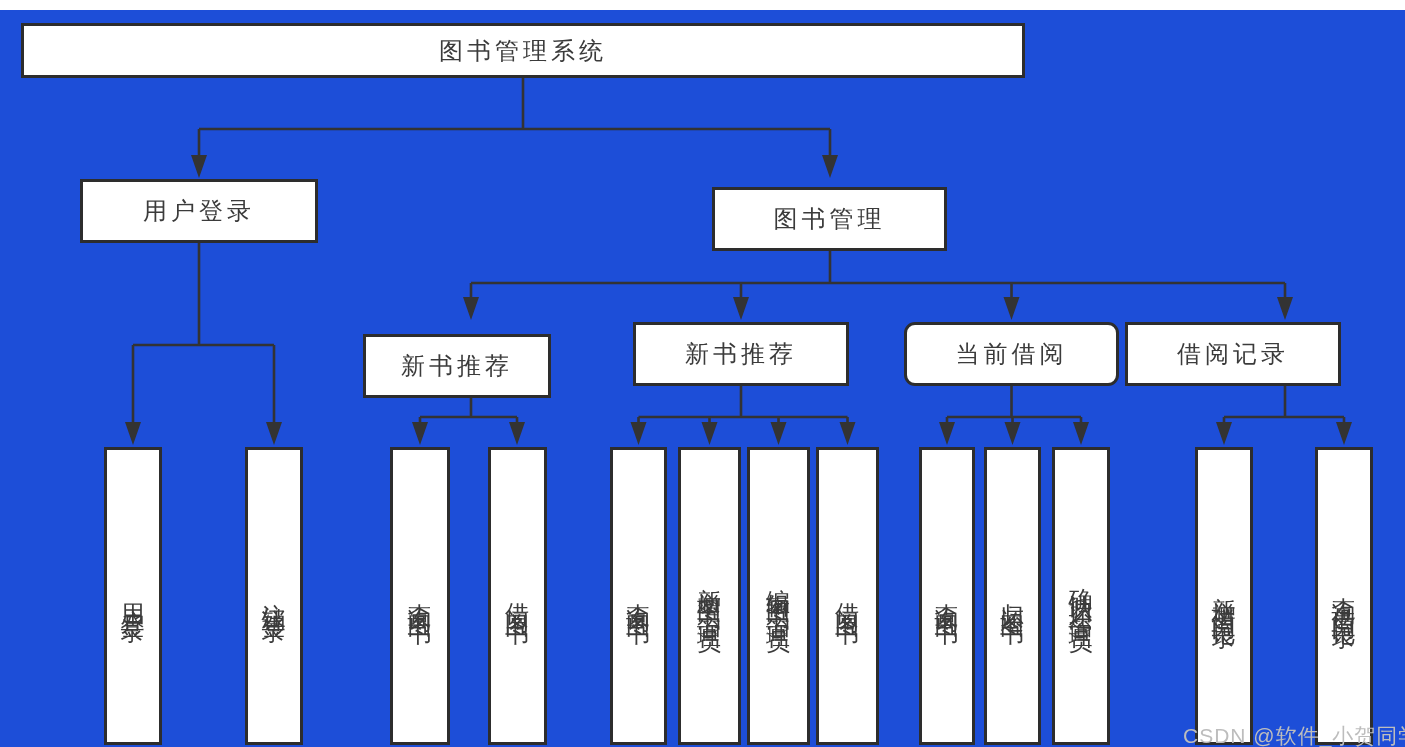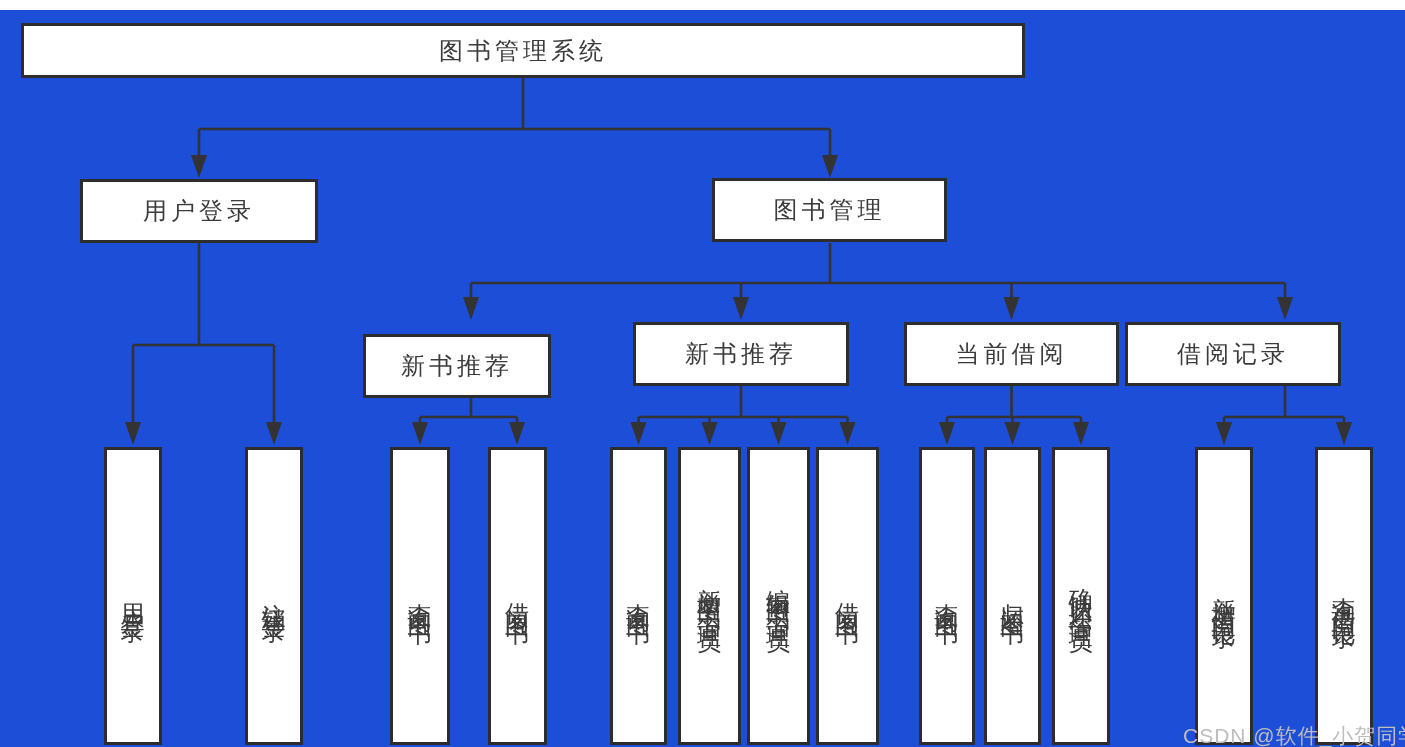--- a/index.html
+++ b/index.html
@@ -49,31 +49,31 @@
              M1216 412 L1232 412 L1224 435 Z  M1336 412 L1352 412 L1344 435 Z"></path>
   </svg>
 
   <div class="box" style="left:21px;top:13px;width:1004px;height:55px;">
     <span class="lbl">图书管理系统</span>
   </div>
 
   <div class="box" style="left:80px;top:169px;width:238px;height:64px;">
     <span class="lbl">用户登录</span>
   </div>
-  <div class="box" style="left:712px;top:168px;width:235px;height:64px;">
+  <div class="box" style="left:712px;top:177px;width:235px;height:64px;">
     <span class="lbl">图书管理</span>
   </div>
 
   <div class="box" style="left:363px;top:324px;width:188px;height:64px;">
     <span class="lbl">新书推荐</span>
   </div>
   <div class="box" style="left:633px;top:312px;width:216px;height:64px;">
     <span class="lbl">新书推荐</span>
   </div>
-  <div class="box" style="left:904px;top:312px;width:215px;height:64px;">
+  <div class="box" style="left:904px;top:312px;width:215px;height:64px;border-radius:11px;">
     <span class="lbl">当前借阅</span>
   </div>
   <div class="box" style="left:1125px;top:312px;width:216px;height:64px;">
     <span class="lbl">借阅记录</span>
   </div>
 
   <div class="box leaf" style="left:104px;width:58px;">
     <span class="lbl">用户登录</span>
   </div>
   <div class="box leaf" style="left:245px;width:58px;">

